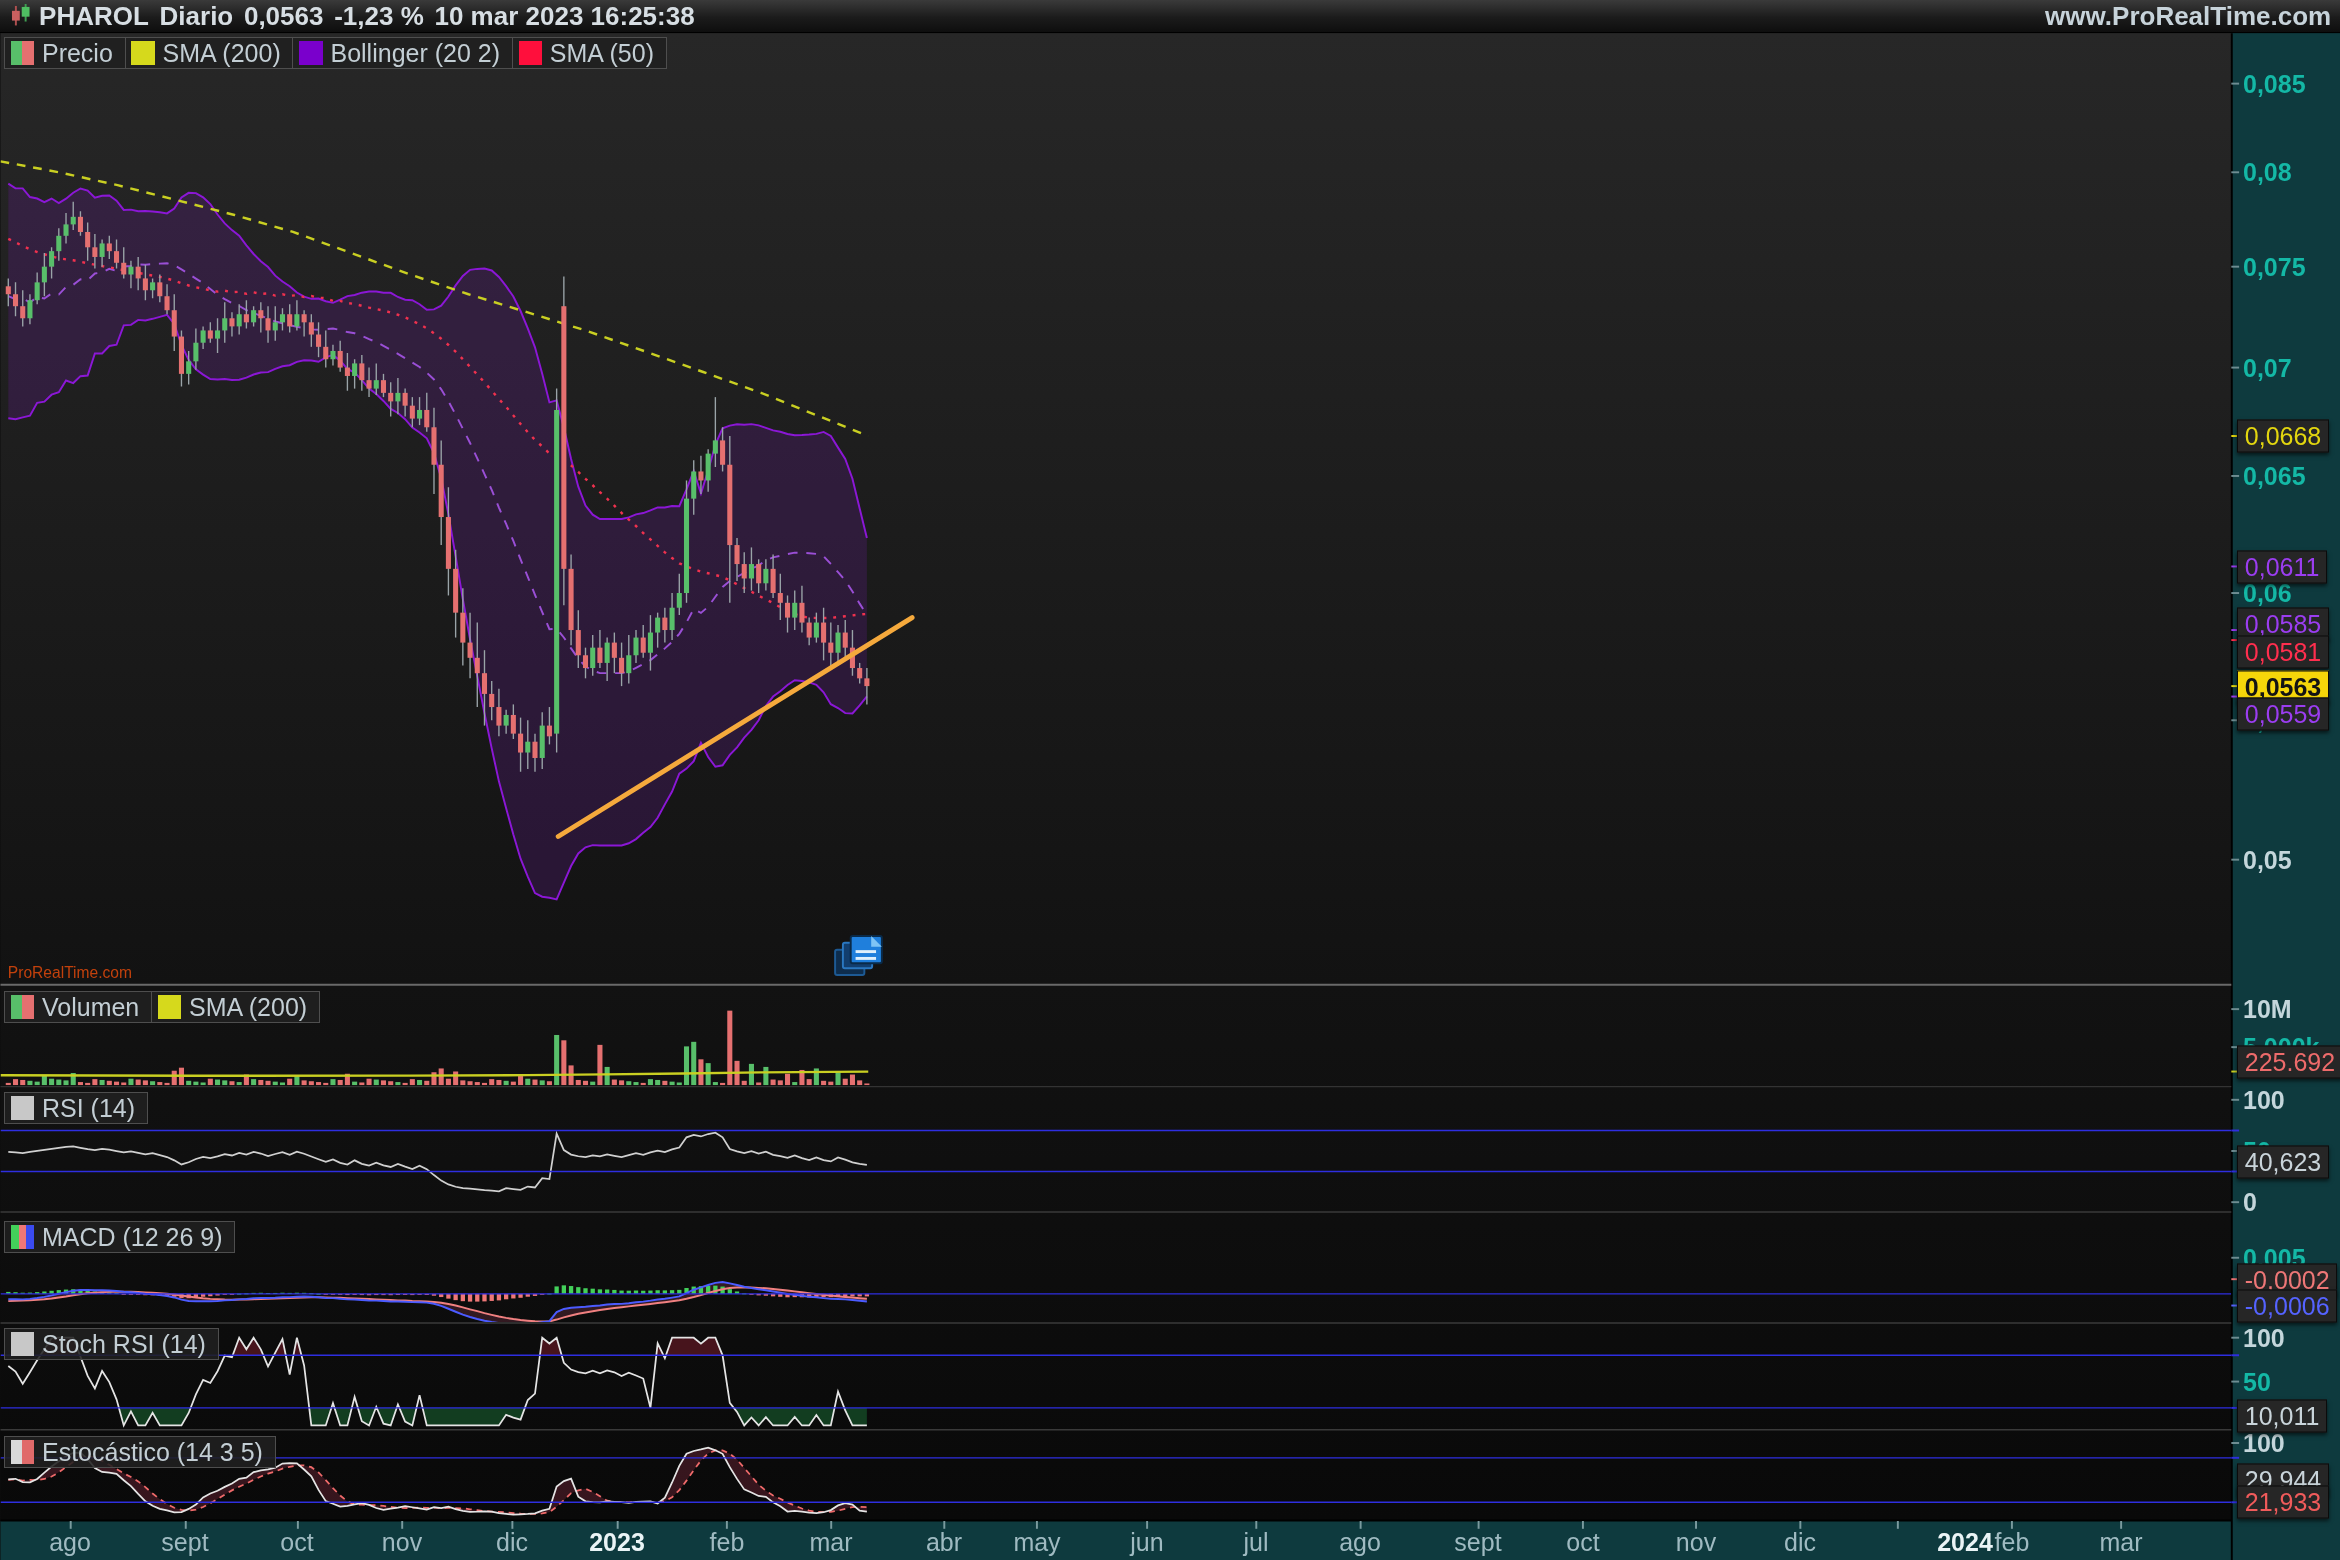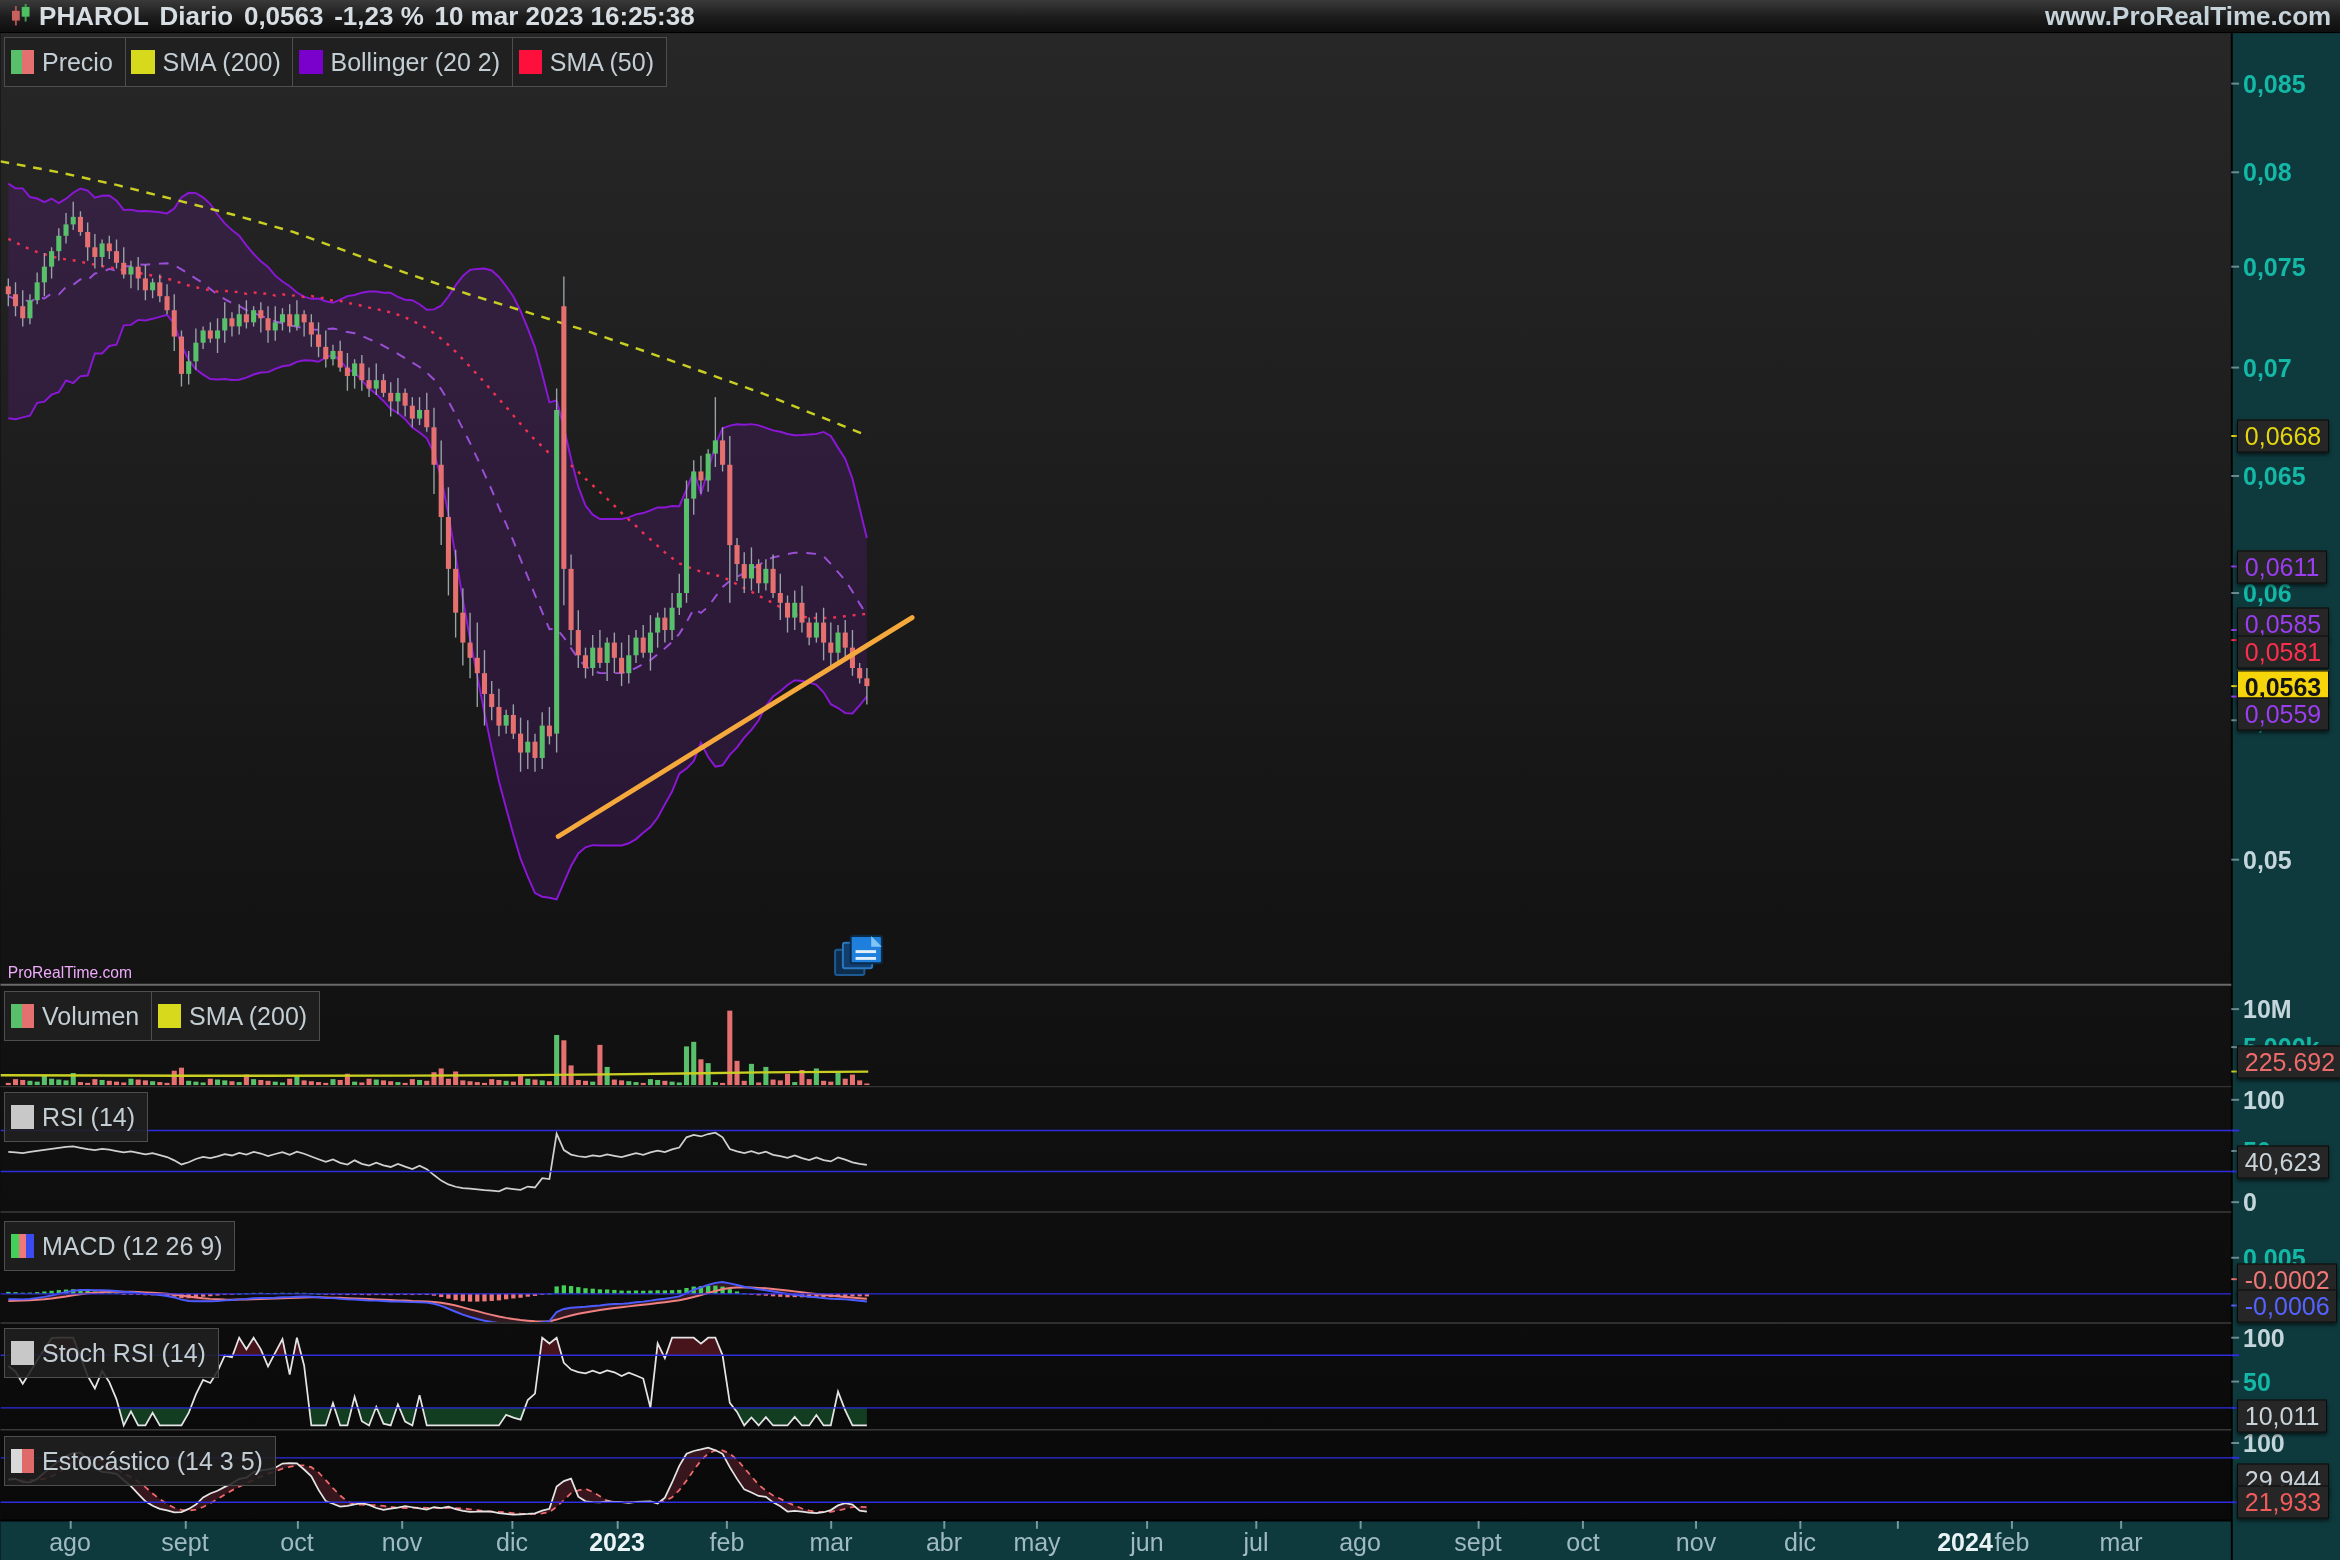--- a/index.html
+++ b/index.html
@@ -9,37 +9,37 @@
   
   .titlebar{position:absolute;left:0;top:0;width:2341px;height:33px;z-index:5;
     background:linear-gradient(#3a3a3a,#1b1b1b 55%,#0e0e0e);border-bottom:1px solid #000;
     display:flex;align-items:center;padding:0 9.8px;box-sizing:border-box;color:#d7dee3;
     font-size:26px;font-weight:bold;white-space:nowrap;}
   .titlebar .t-ico{margin-right:7.8px;display:inline-flex;}
   .titlebar .sp{margin-right:10.7px;}
   .titlebar .watermark{margin-left:auto;color:#c7d3da;}
   
   .legend-row{position:absolute;left:3.9px;z-index:4;display:flex;}
-  .lg-box{display:flex;align-items:center;height:50px;box-sizing:border-box;
+  .lg-box{display:flex;align-items:center;height:32px;box-sizing:border-box;
     background:rgba(32,32,32,.88);border:1px solid #4e4e4e;margin-right:-1px;
     padding:0 11.7px 0 5.9px;color:#c3ced4;font-size:25px;white-space:nowrap;}
   .sw{width:23.4px;height:23.4px;margin-right:7.8px;display:inline-flex;flex:none;}
   .sw i{flex:1;}
   
   .tick-label{position:absolute;z-index:3;color:#14b8a6;font-size:25px;
     transform:translateY(-50%);white-space:nowrap;font-weight:bold;}
   .tick-label.bold{font-weight:bold;color:#c4d6db;}
   .badge{position:absolute;z-index:4;transform:translateY(-50%);
     background:#262626;border:1px solid #0b0b0b;box-shadow:0 2px 3.9px rgba(0,0,0,.6);
     font-size:25px;font-weight:400;padding:1px 6.8px;white-space:nowrap;}
   .badge.last{background:#f6d60a;color:#141414;font-weight:bold;}
   .month-label{position:absolute;z-index:3;top:1528px;transform:translateX(-50%);
     color:#9fbac1;font-size:25px;}
   .month-label.bold{font-weight:bold;color:#eaf4f6;text-align:center;}
-  .prt-small{position:absolute;left:7.8px;top:964px;z-index:3;color:#f0abfc;font-size:15.6px;}
+  .prt-small{position:absolute;left:7.8px;top:964px;z-index:3;color:#c2410c;font-size:15.6px;}
 </style>
 </head>
 <body>
 
 <svg id="chart-svg" width="2341" height="1560" viewBox="0 0 2400 1600">
     <defs>
       <linearGradient id="gPrice" x1="0" y1="0" x2="0" y2="1">
         <stop offset="0" stop-color="#272727"></stop>
         <stop offset="1" stop-color="#121212"></stop>
       </linearGradient>

